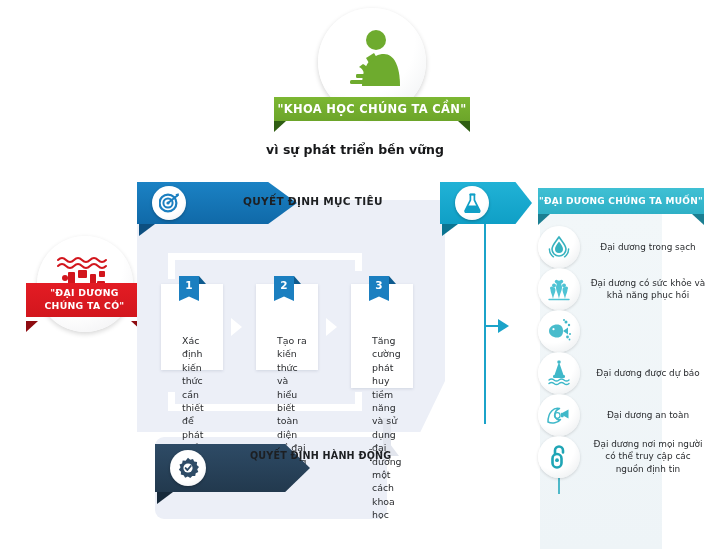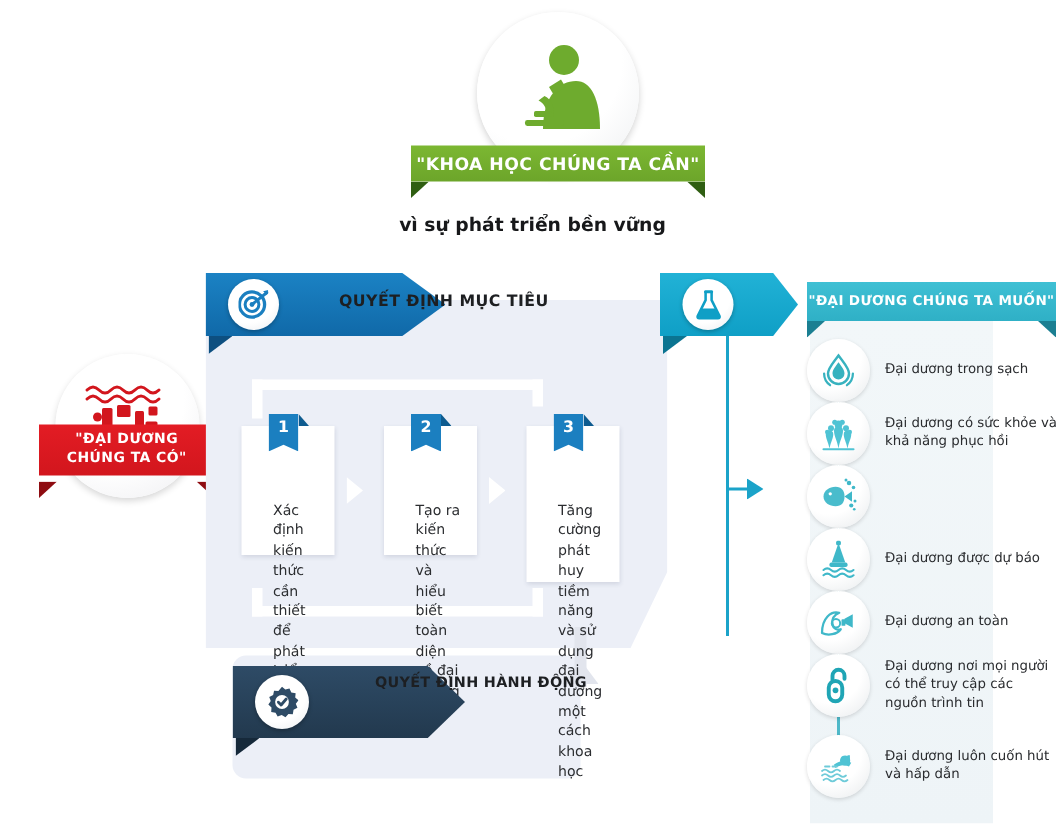--- a/index.html
+++ b/index.html
@@ -69,21 +69,21 @@
   
   .chev{
     position:absolute;height:42px;
     clip-path:polygon(0 0,82% 0,100% 50%,82% 100%,0 100%);
   }
   .chev-shadowtail{position:absolute;width:16px;height:12px;}
 
   #blue-chev{left:137px;top:182px;width:160px;
     background:linear-gradient(180deg,#1b82c4 0%,#1069a8 100%);}
   #blue-chev-tail{left:139px;top:224px;background:#0d4f80;clip-path:polygon(0 0,100% 0,0 100%);}
-  #blue-chev-label{position:absolute;left:226px;top:195px;font-size:10.5px;font-weight:bold;
+  #blue-chev-label{position:absolute;left:243px;top:195px;font-size:10.5px;font-weight:bold;
     color:#1d1f22;letter-spacing:.3px;}
   #blue-chev-icon{position:absolute;left:152px;top:186px;width:34px;height:34px;border-radius:50%;
     background:radial-gradient(circle at 38% 30%,#ffffff 60%,#e9ebee 100%);box-shadow:0 1px 3px rgba(0,0,0,.28);}
   #blue-chev-icon svg{position:absolute;left:7px;top:7px;}
 
   #teal-chev{left:440px;top:182px;width:92px;
     background:linear-gradient(180deg,#21b2d6 0%,#0f9fc6 100%);}
   #teal-chev-tail{left:442px;top:224px;background:#0b7491;clip-path:polygon(0 0,100% 0,0 100%);}
   #teal-chev-icon{position:absolute;left:455px;top:186px;width:34px;height:34px;border-radius:50%;
     background:radial-gradient(circle at 38% 30%,#ffffff 60%,#e9ebee 100%);box-shadow:0 1px 3px rgba(0,0,0,.28);}
@@ -156,21 +156,21 @@
     background:linear-gradient(180deg,#f2f7f9 0%,#eef4f7 100%);
   }
   #teal-ribbon-wrap{left:538px;top:188px;width:166px;}
   #teal-ribbon{
     background:linear-gradient(180deg,#3fc0d4 0%,#2fb0c6 100%);
     height:26px;line-height:26px;font-size:9px;letter-spacing:.25px;
   }
   #teal-ribbon .tail-l{top:26px;left:0;background:#1b7f92;clip-path:polygon(0 0,100% 0,0 100%);}
   #teal-ribbon .tail-r{top:26px;right:0;background:#1b7f92;clip-path:polygon(0 0,100% 0,100% 100%);}
 
-  .outcome{position:absolute;left:538px;width:170px;}
+  .outcome{position:absolute;left:538px;width:170px;text-align:center;}
   .outcome .circ{
     position:absolute;left:0;top:0;width:42px;height:42px;border-radius:50%;
     background:radial-gradient(circle at 36% 28%,#ffffff 52%,#e7eaec 100%);
     box-shadow:0 1px 3px rgba(0,0,0,.15);
   }
   .outcome .circ svg{position:absolute;left:8px;top:8px;}
   .outcome .lbl{
     position:absolute;left:52px;top:50%;transform:translateY(-50%);
     width:116px;font-size:8.9px;color:#2a2c2f;line-height:12.4px;
   }
@@ -402,35 +402,17 @@
   </div>
 
   <div class="outcome" style="top:436px;height:42px;">
     <div class="circ">
       <svg width="26" height="26" viewBox="0 0 26 26">
         <path d="M9 10 v-3.5 a4 4 0 0 1 8 0 v2" fill="none" stroke="#1fa5b5" stroke-width="2.6" stroke-linecap="round"></path>
         <rect x="6.5" y="10" width="9" height="13.5" rx="4.5" fill="none" stroke="#1fa5b5" stroke-width="2.6"></rect>
         <circle cx="11" cy="16.2" r="1.9" fill="#1fa5b5"></circle>
       </svg>
     </div>
-    <div class="lbl">Đại dương nơi mọi người có thể truy cập các nguồn trình tin</div>
-  </div>
-
-  <div class="outcome" style="top:490px;height:42px;">
-    <div class="circ">
-      <svg width="26" height="26" viewBox="0 0 26 26">
-        <g fill="#4fc3d4">
-          <path d="M14 9 a3.4 3.4 0 1 1 0 .01"></path>
-          <path d="M11 14 c2.5 -2 6 -2.5 9 -1 l1.5 -2.5 c-3.8 -2 -8.4 -1.4 -11.6 1.4 z"></path>
-          <path d="M19 5.5 h1.6 v5 h-1.6 z"></path>
-        </g>
-        <g stroke="#6ecbd9" stroke-width="1.2" fill="none" stroke-linecap="round">
-          <path d="M2 16 q2 -1.8 4 0 t4 0 t4 0"></path>
-          <path d="M2 19 q2 -1.8 4 0 t4 0 t4 0 t4 0"></path>
-          <path d="M3 22 q2 -1.8 4 0 t4 0 t4 0 t4 0"></path>
-          <path d="M4 13 h3 M9 13 h3"></path>
-        </g>
-      </svg>
-    </div>
-    <div class="lbl">Đại dương luôn cuốn hút và hấp dẫn</div>
-  </div>
+    <div class="lbl">Đại dương nơi mọi người có thể truy cập các nguồn định tin</div>
+  </div>
+
 
 </div>
 
 </body></html>

